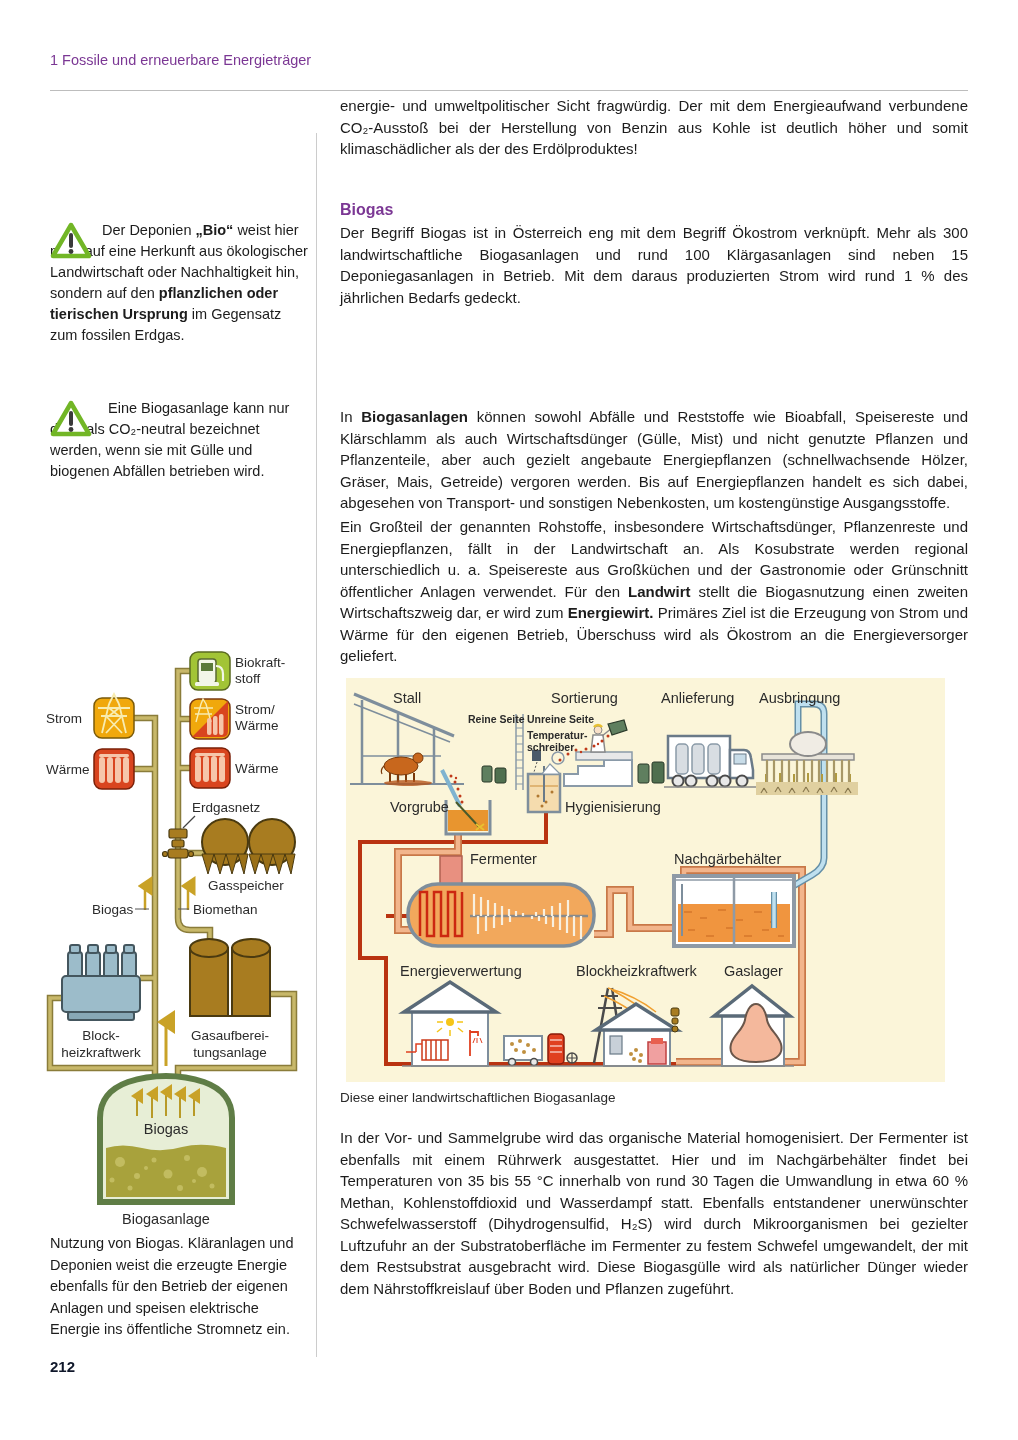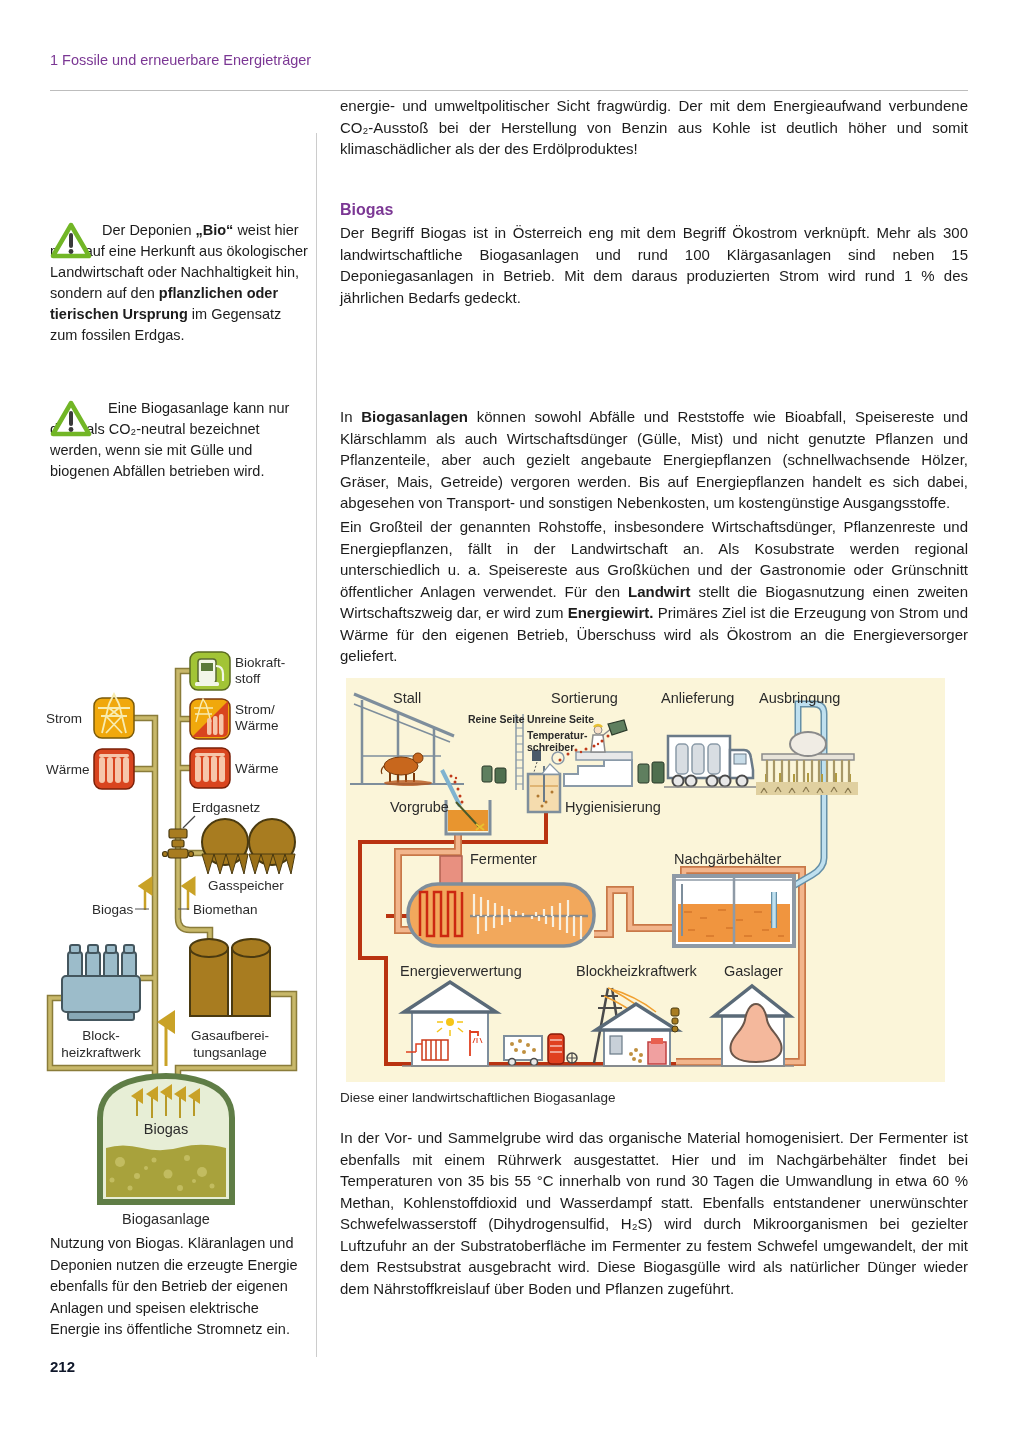--- a/index.html
+++ b/index.html
@@ -510,18 +510,18 @@
       <text class="mlabel" x="59" y="394" text-anchor="middle">Block-</text>
       <text class="mlabel" x="59" y="411" text-anchor="middle">heizkraftwerk</text>
       <text class="mlabel" x="188" y="394" text-anchor="middle">Gasaufberei-</text>
       <text class="mlabel" x="188" y="411" text-anchor="middle">tungsanlage</text>
       <text class="mlabel" x="124" y="488" text-anchor="middle" style="font-size:14.5px;">Biogas</text>
       <text class="mlabel" x="124" y="578" text-anchor="middle" style="font-size:14.5px;">Biogasanlage</text>
     </svg>
   </div>
 
   <div class="sidebar" style="top:1233px;">
-    <p class="margin-caption">Nutzung von Biogas. Kläranlagen und Deponien nutzen die erzeugte Energie ebenfalls für den Betrieb der eigenen Anlagen und speisen elektrische Energie ins öffentliche Stromnetz ein.</p>
+    <p class="margin-caption">Nutzung von Biogas. Kläranlagen und Deponien weist die erzeugte Energie ebenfalls für den Betrieb der eigenen Anlagen und speisen elektrische Energie ins öffentliche Stromnetz ein.</p>
   </div>
 
   <div class="page-num">212</div>
 
 </div>
 
 </body></html>

